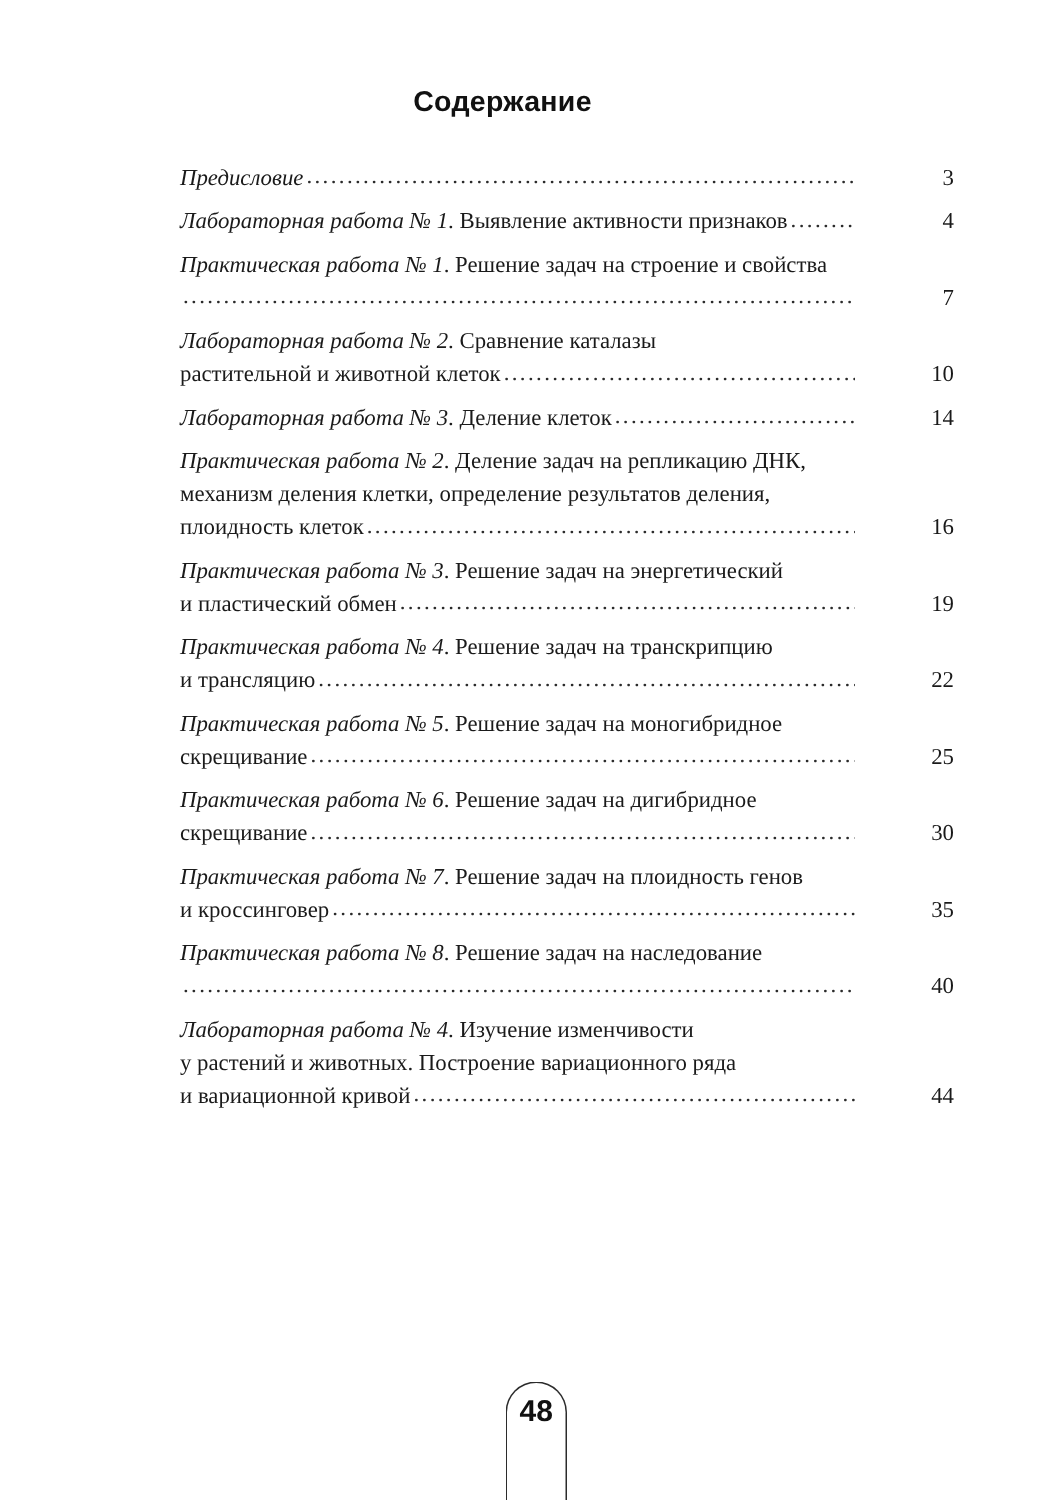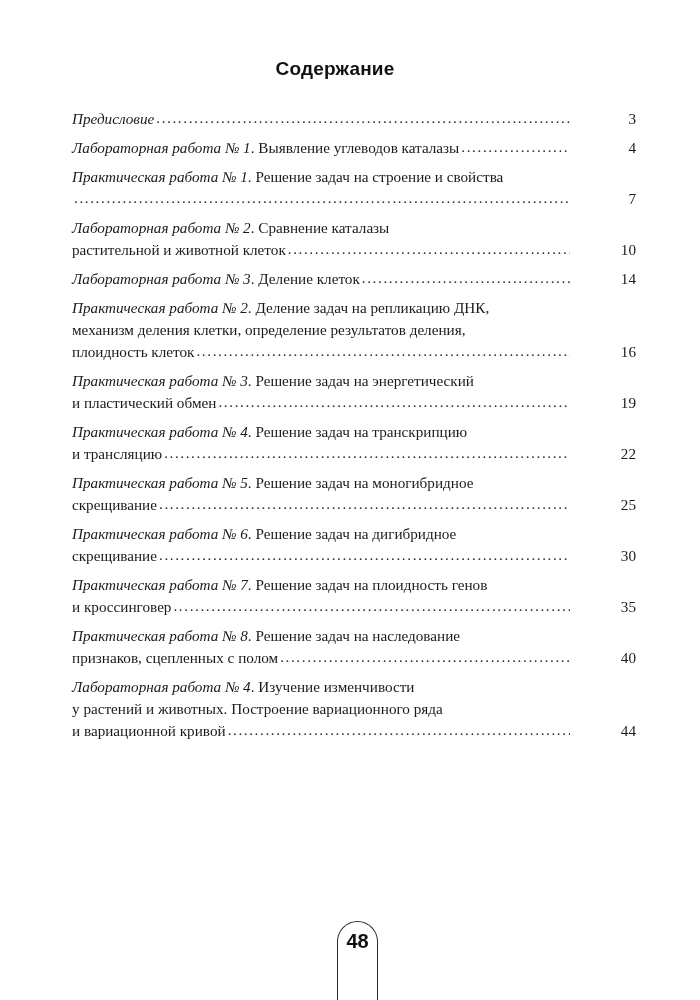--- a/index.html
+++ b/index.html
@@ -52,20 +52,21 @@
     align-items: flex-end;
     width: 100%;
   }
 
   .entry-text {
     flex: 1 1 auto;
     font-size: 15.2px;
     line-height: 22px;
     color: #1a1a1a;
     min-width: 0;
+    margin-left: 48px;
   }
 
   
   .lead-line {
     display: flex;
     align-items: baseline;
     width: 100%;
   }
   .lead-label {
     flex: 0 0 auto;
@@ -146,21 +147,21 @@
               <span class="leader">.....................................................................................................................................................</span>
             </div>
           </div>
           <div class="entry-page">3</div>
         </div>
       </div>
       <div class="toc-entry">
         <div class="entry-grid">
           <div class="entry-text">
             <div class="lead-line">
-              <span class="lead-label"><span class="ital">Лабораторная работа № 1</span><span class="roman">. Выявление углеводов каталазы</span></span>
+              <span class="lead-label"><span class="ital">Лабораторная работа № 1</span><span class="roman">. Выявление активности признаков</span></span>
               <span class="leader">.....................................................................................................................................................</span>
             </div>
           </div>
           <div class="entry-page">4</div>
         </div>
       </div>
       <div class="toc-entry">
         <div class="entry-grid">
           <div class="entry-text">
             <div class="plain-line"><span class="ital">Практическая работа № 1</span><span class="roman">. Решение задач на строение и свойства</span></div>
@@ -265,21 +266,20 @@
             </div>
           </div>
           <div class="entry-page">35</div>
         </div>
       </div>
       <div class="toc-entry">
         <div class="entry-grid">
           <div class="entry-text">
             <div class="plain-line"><span class="ital">Практическая работа № 8</span><span class="roman">. Решение задач на наследование</span></div>
             <div class="lead-line">
-              <span class="lead-label"><span class="roman">признаков, сцепленных с полом</span></span>
               <span class="leader">.....................................................................................................................................................</span>
             </div>
           </div>
           <div class="entry-page">40</div>
         </div>
       </div>
       <div class="toc-entry">
         <div class="entry-grid">
           <div class="entry-text">
             <div class="plain-line"><span class="ital">Лабораторная работа № 4</span><span class="roman">. Изучение изменчивости</span></div>

